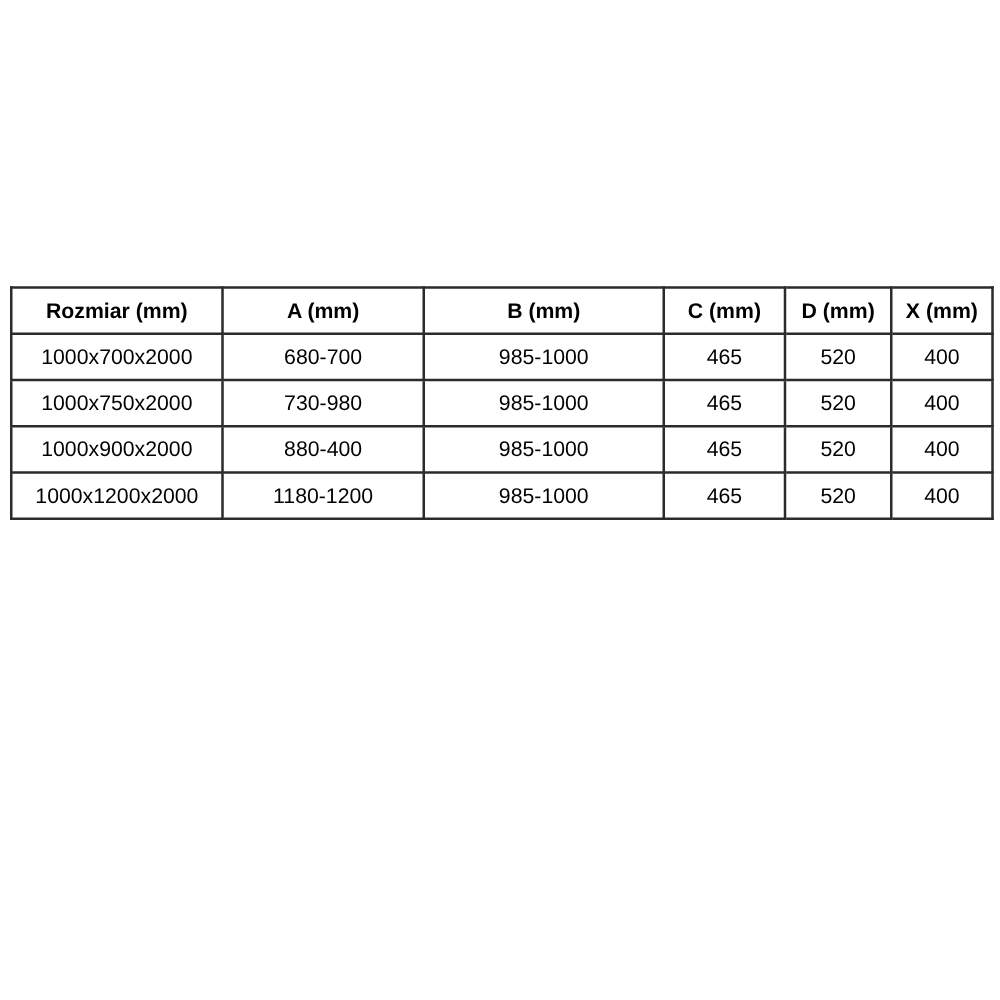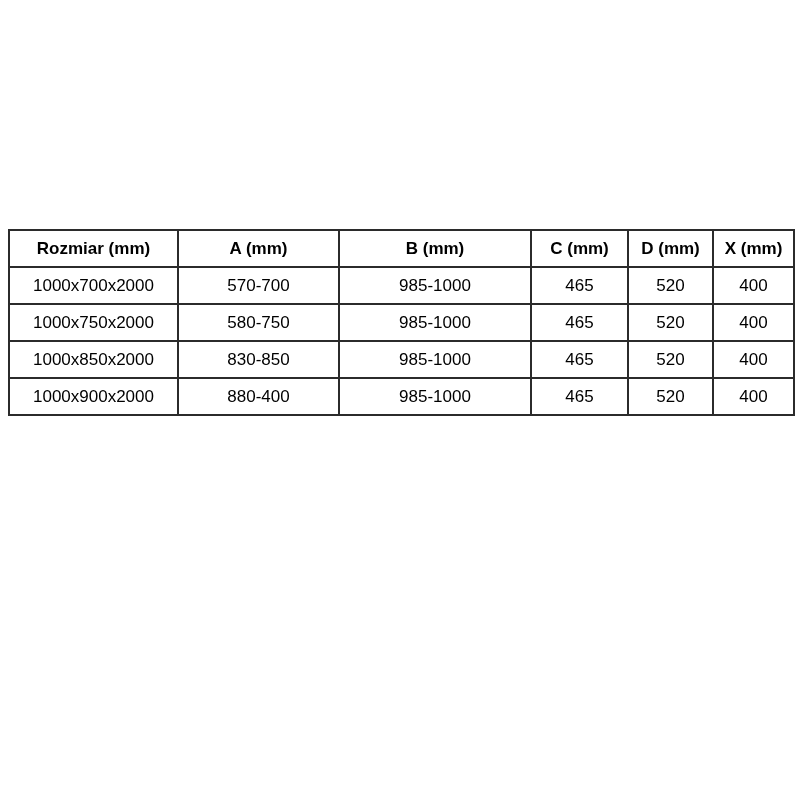--- a/index.html
+++ b/index.html
@@ -69,46 +69,46 @@
             <th>A (mm)</th>
             <th>B (mm)</th>
             <th>C (mm)</th>
             <th>D (mm)</th>
             <th>X (mm)</th>
           </tr>
       </thead>
       <tbody>
           <tr>
             <td>1000x700x2000</td>
-            <td>570-700</td>
+            <td>680-700</td>
             <td>985-1000</td>
             <td>465</td>
             <td>520</td>
             <td>400</td>
           </tr>
           <tr>
             <td>1000x750x2000</td>
-            <td>580-750</td>
-            <td>985-1000</td>
-            <td>465</td>
-            <td>520</td>
-            <td>400</td>
-          </tr>
-          <tr>
-            <td>1000x850x2000</td>
-            <td>830-850</td>
+            <td>730-980</td>
             <td>985-1000</td>
             <td>465</td>
             <td>520</td>
             <td>400</td>
           </tr>
           <tr>
             <td>1000x900x2000</td>
             <td>880-400</td>
             <td>985-1000</td>
             <td>465</td>
             <td>520</td>
             <td>400</td>
           </tr>
+          <tr>
+            <td>1000x1200x2000</td>
+            <td>1180-1200</td>
+            <td>985-1000</td>
+            <td>465</td>
+            <td>520</td>
+            <td>400</td>
+          </tr>
         </tbody>
     </table>
   </div>
 </div>
 
 </body></html>

